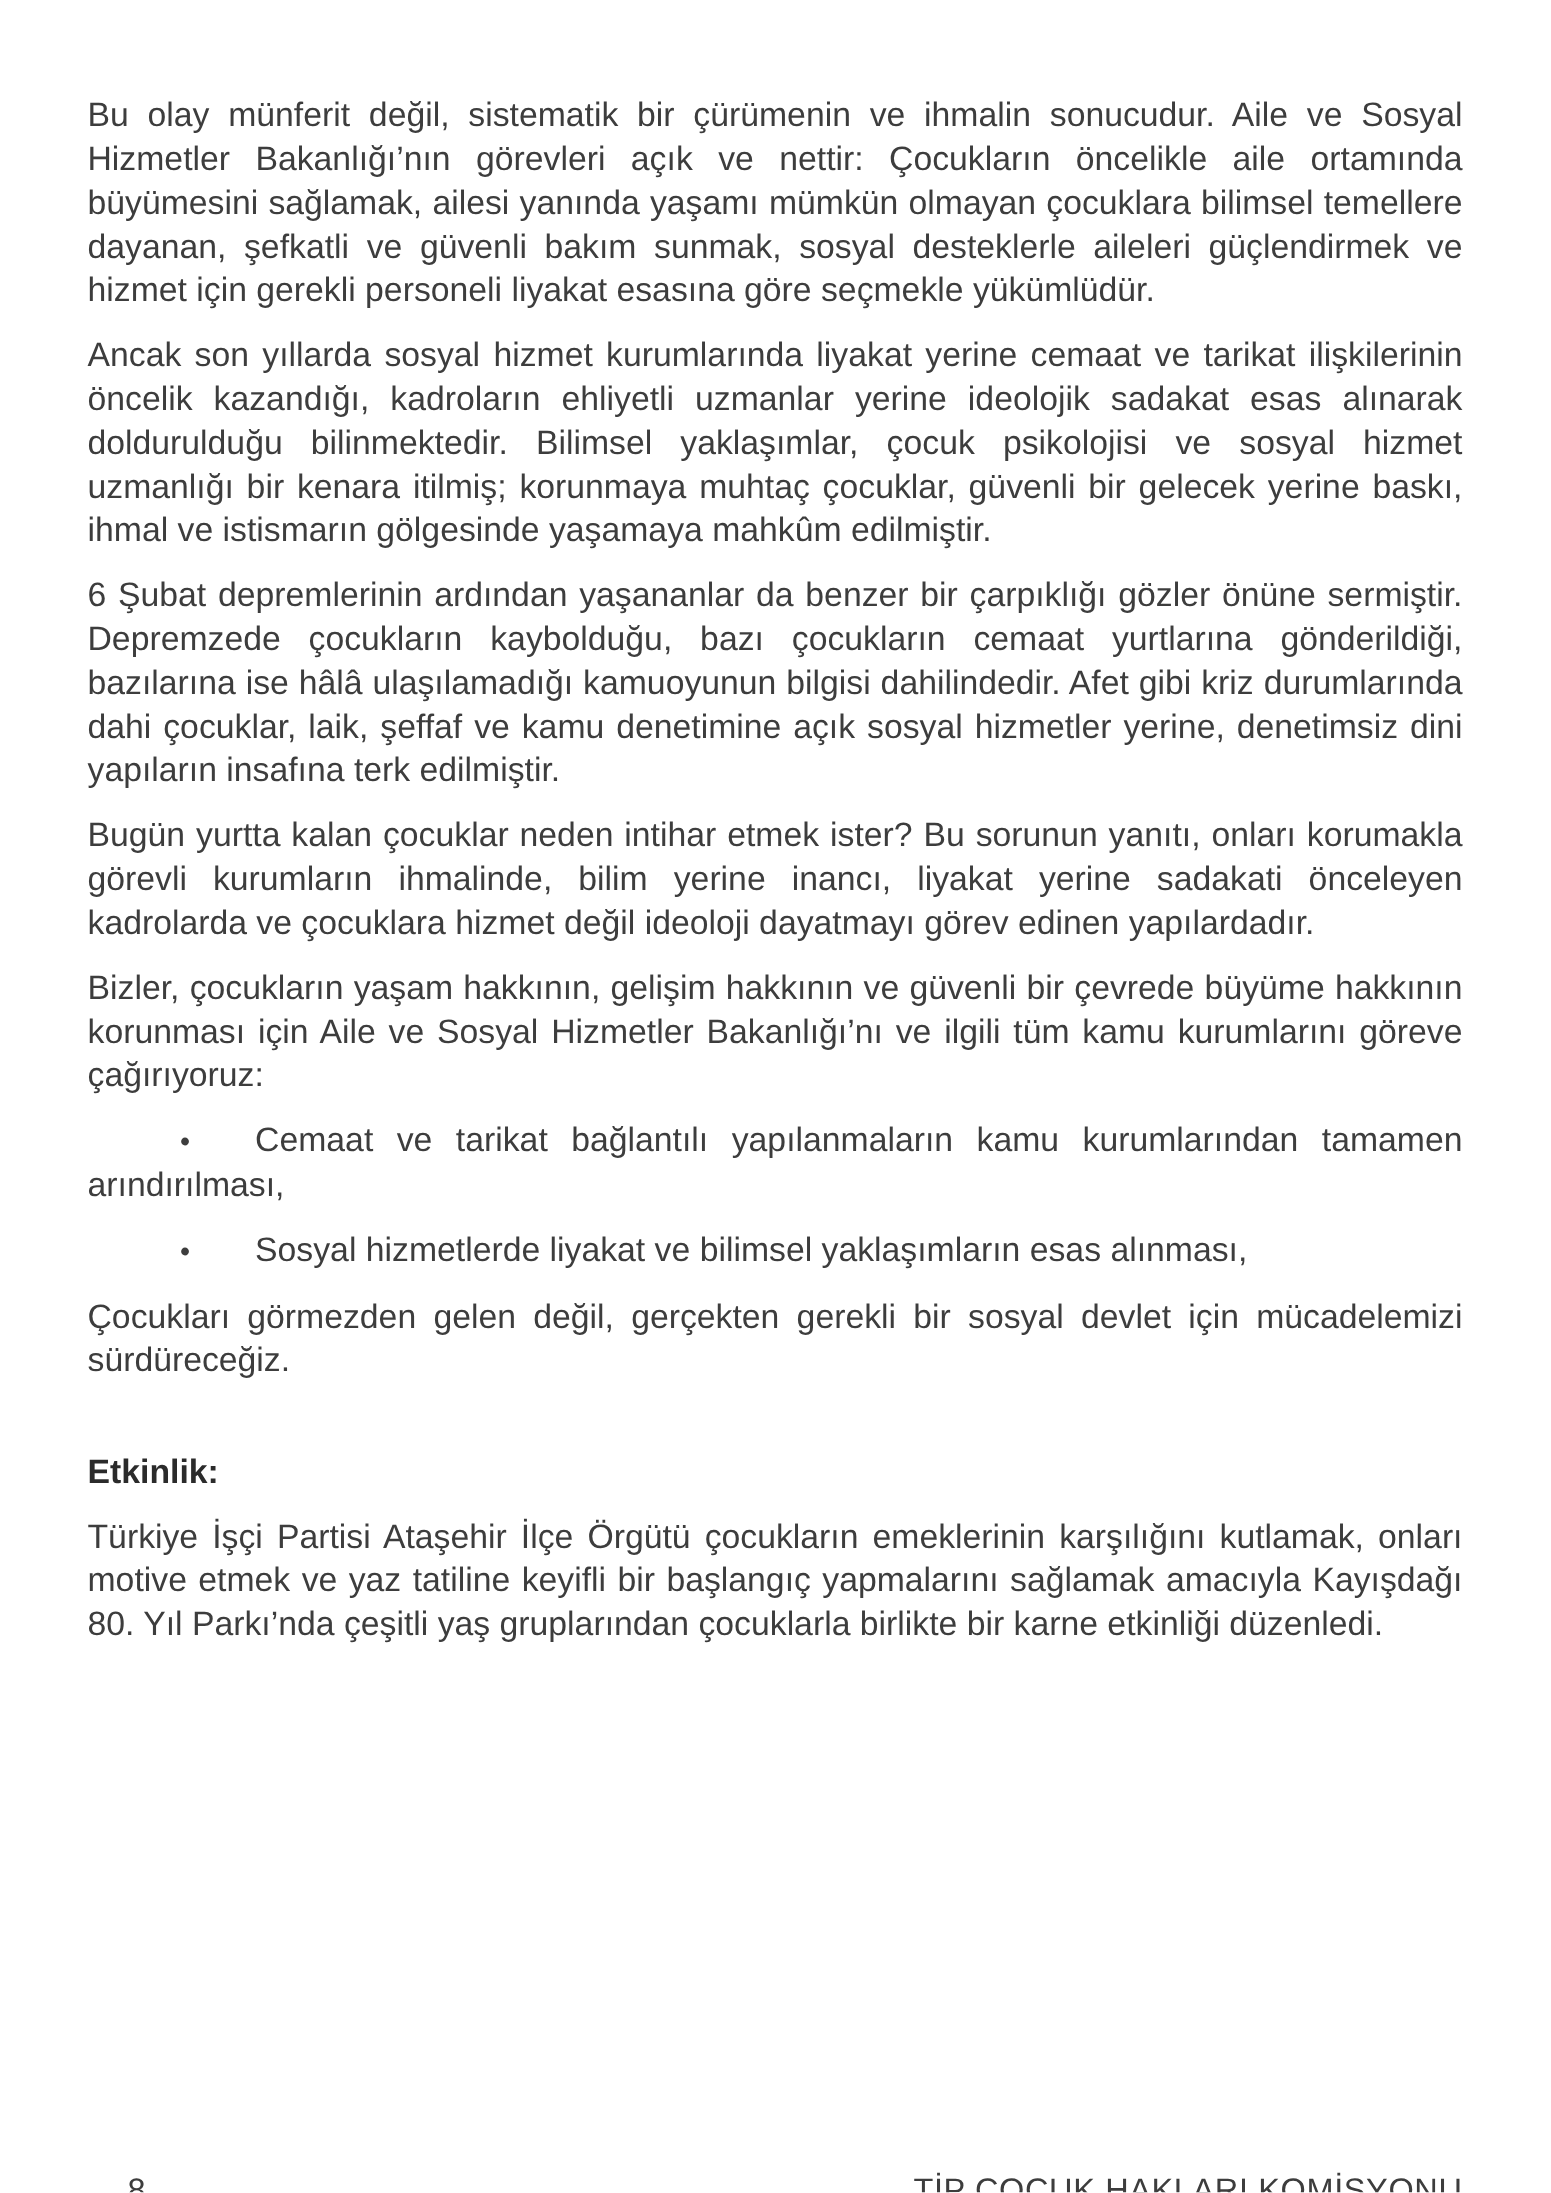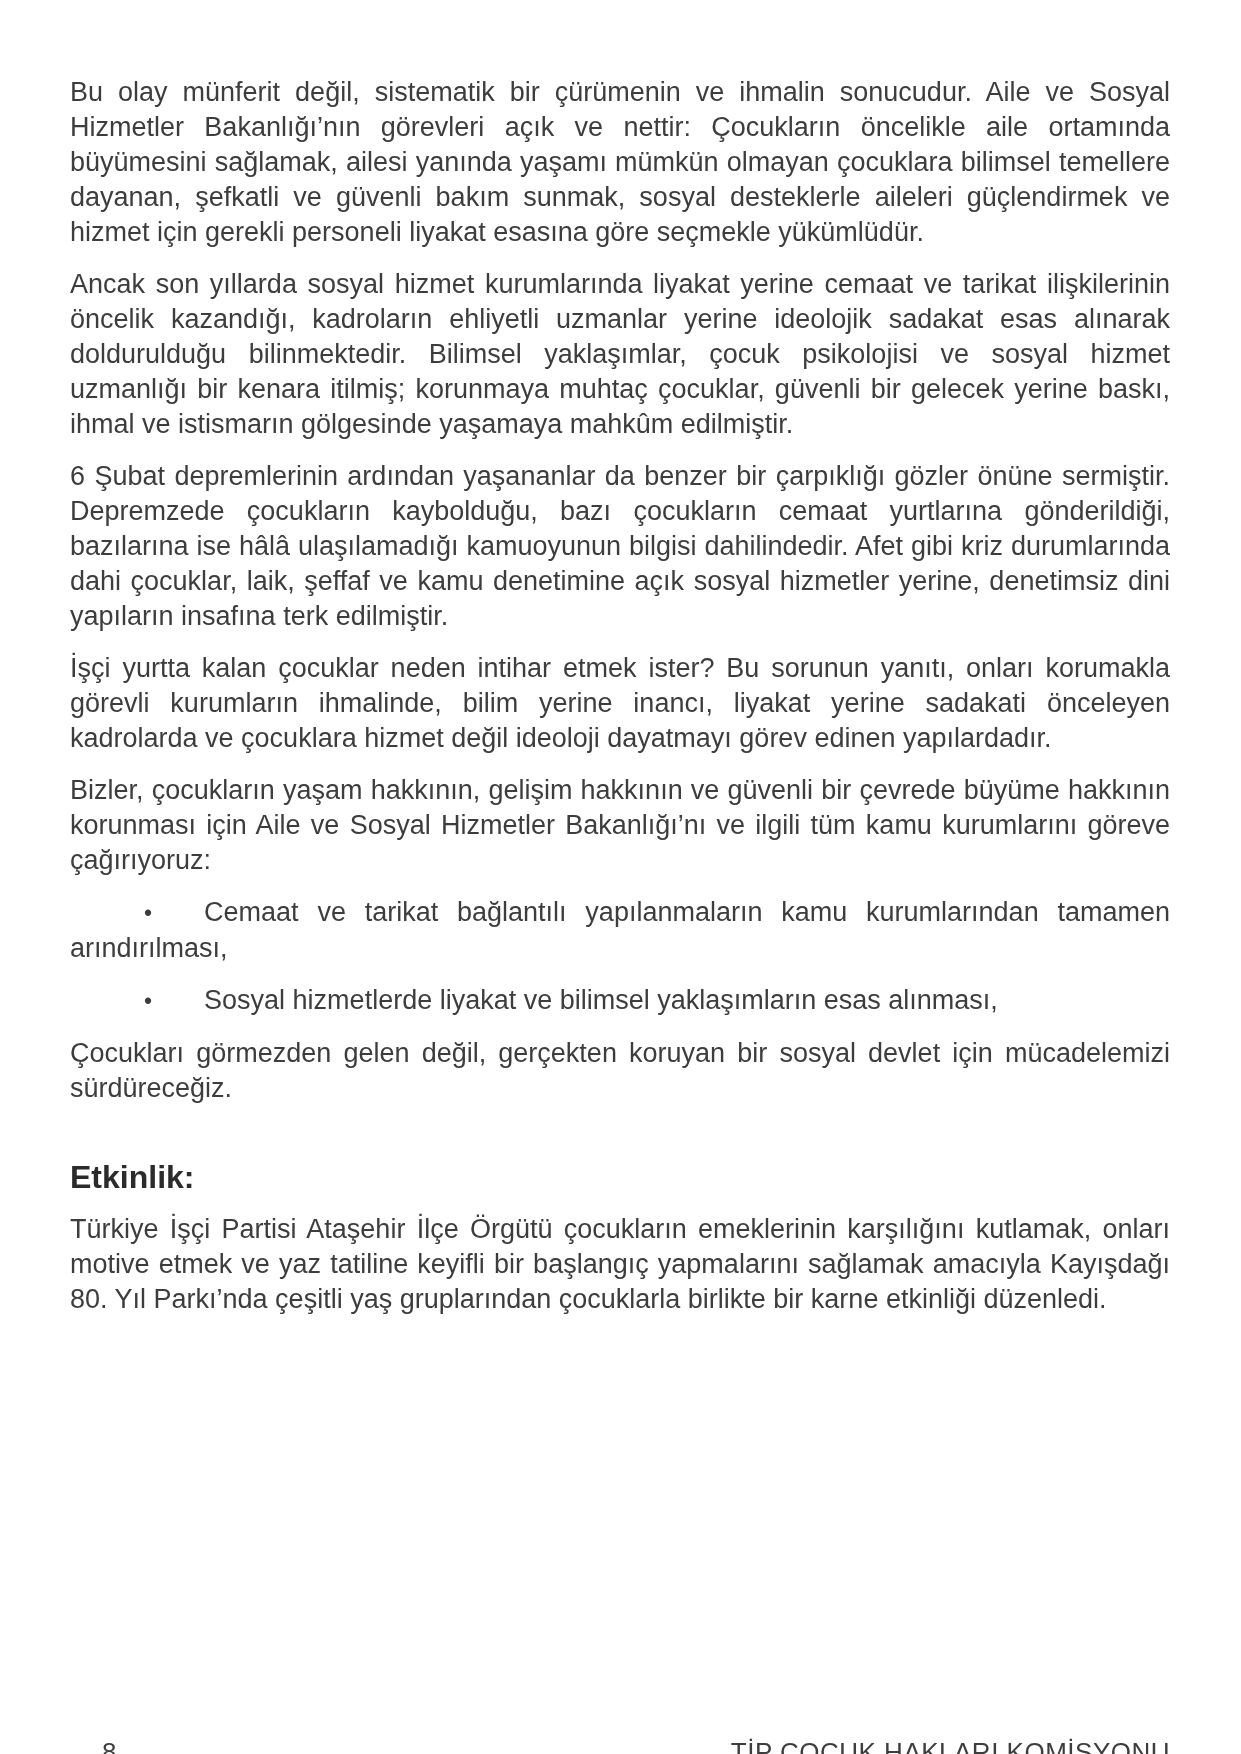--- a/index.html
+++ b/index.html
@@ -35,21 +35,21 @@
   }
   .bullet-dot {
     display: inline;
     font-size: 23px;
   }
   .bullet-gap {
     display: inline-block;
     width: 52px;
   }
   .section-heading {
-    font-size: 32px;
+    font-size: 27px;
     line-height: 35px;
     font-weight: 700;
     color: #2b2b2b;
     margin: 54px 0 17px 0;
   }
   .page-footer {
     position: absolute;
     left: 0;
     right: 71px;
     top: 1688px;
@@ -73,34 +73,34 @@
 
 <div class="page">
   <main class="content">
 
     <p>Bu olay münferit değil, sistematik bir çürümenin ve ihmalin sonucudur. Aile ve Sosyal Hizmetler Bakanlığı’nın görevleri açık ve nettir: Çocukların öncelikle aile ortamında büyümesini sağlamak, ailesi yanında yaşamı mümkün olmayan çocuklara bilimsel temellere dayanan, şefkatli ve güvenli bakım sunmak, sosyal desteklerle aileleri güçlendirmek ve hizmet için gerekli personeli liyakat esasına göre seçmekle yükümlüdür.</p>
 
     <p>Ancak son yıllarda sosyal hizmet kurumlarında liyakat yerine cemaat ve tarikat ilişkilerinin öncelik kazandığı, kadroların ehliyetli uzmanlar yerine ideolojik sadakat esas alınarak doldurulduğu bilinmektedir. Bilimsel yaklaşımlar, çocuk psikolojisi ve sosyal hizmet uzmanlığı bir kenara itilmiş; korunmaya muhtaç çocuklar, güvenli bir gelecek yerine baskı, ihmal ve istismarın gölgesinde yaşamaya mahkûm edilmiştir.</p>
 
     <p>6 Şubat depremlerinin ardından yaşananlar da benzer bir çarpıklığı gözler önüne sermiştir. Depremzede çocukların kaybolduğu, bazı çocukların cemaat yurtlarına gönderildiği, bazılarına ise hâlâ ulaşılamadığı kamuoyunun bilgisi dahilindedir. Afet gibi kriz durumlarında dahi çocuklar, laik, şeffaf ve kamu denetimine açık sosyal hizmetler yerine, denetimsiz dini yapıların insafına terk edilmiştir.</p>
 
-    <p>İşçi yurtta kalan çocuklar neden intihar etmek ister? Bu sorunun yanıtı, onları korumakla görevli kurumların ihmalinde, bilim yerine inancı, liyakat yerine sadakati önceleyen kadrolarda ve çocuklara hizmet değil ideoloji dayatmayı görev edinen yapılardadır.</p>
+    <p>Bugün yurtta kalan çocuklar neden intihar etmek ister? Bu sorunun yanıtı, onları korumakla görevli kurumların ihmalinde, bilim yerine inancı, liyakat yerine sadakati önceleyen kadrolarda ve çocuklara hizmet değil ideoloji dayatmayı görev edinen yapılardadır.</p>
 
     <p>Bizler, çocukların yaşam hakkının, gelişim hakkının ve güvenli bir çevrede büyüme hakkının korunması için Aile ve Sosyal Hizmetler Bakanlığı’nı ve ilgili tüm kamu kurumlarını göreve çağırıyoruz:</p>
 
     <p class="bullet-item">
       <span class="bullet-dot">•</span><span class="bullet-gap"></span><span>Cemaat ve tarikat bağlantılı yapılanmaların kamu kurumlarından tamamen arındırılması,</span>
     </p>
 
     <p class="bullet-item">
       <span class="bullet-dot">•</span><span class="bullet-gap"></span><span>Sosyal hizmetlerde liyakat ve bilimsel yaklaşımların esas alınması,</span>
     </p>
 
 
-    <p>Çocukları görmezden gelen değil, gerçekten koruyan bir sosyal devlet için mücadelemizi sürdüreceğiz.</p>
+    <p>Çocukları görmezden gelen değil, gerçekten gerekli bir sosyal devlet için mücadelemizi sürdüreceğiz.</p>
 
     <h2 class="section-heading">Etkinlik:</h2>
 
     <p>Türkiye İşçi Partisi Ataşehir İlçe Örgütü çocukların emeklerinin karşılığını kutlamak, onları motive etmek ve yaz tatiline keyifli bir başlangıç yapmalarını sağlamak amacıyla Kayışdağı 80. Yıl Parkı’nda çeşitli yaş gruplarından çocuklarla birlikte bir karne etkinliği düzenledi.</p>
 
   </main>
 
   <footer class="page-footer">
     <span class="page-number">8</span>
     <span class="footer-org">TİP ÇOCUK HAKLARI KOMİSYONU</span>

